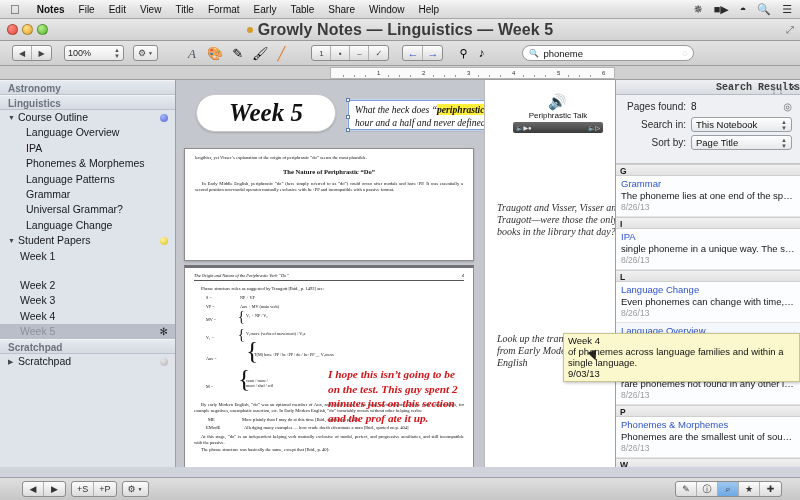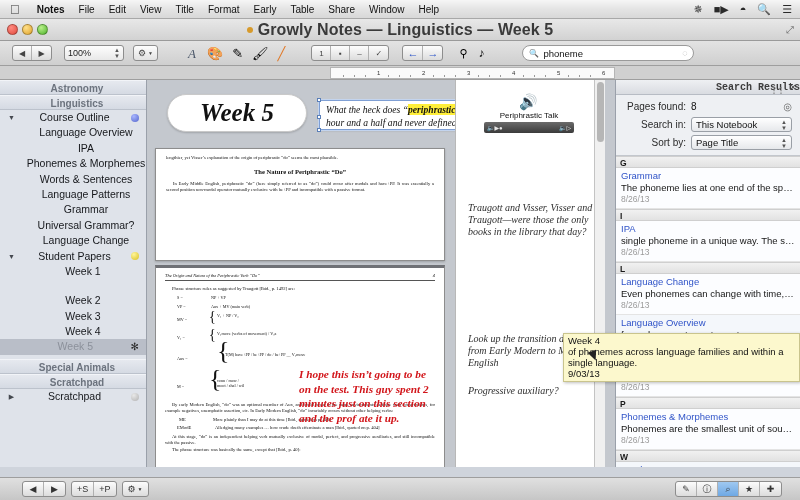--- a/index.html
+++ b/index.html
@@ -92,22 +92,22 @@
     font-size: 6px; color: #333;
   }
   .ruler .tickmark { position: absolute; top: 2px; font-size: 6px; }
   .ruler .minor { position: absolute; top: 7px; width: 1px; height: 2px; background: #9a9a9a; }
 
   
   .body { position: relative; height: 399px; display: flex; }
 
   
   .sidebar {
-    width: 147px; background: #dfe3ea; border-right: 1px solid #9aa0aa;
-    overflow: hidden; font-size: 10.5px; color: #16181c; text-align: center;
+    width: 176px; background: #dfe3ea; border-right: 1px solid #9aa0aa;
+    overflow: hidden; font-size: 10.5px; color: #16181c;
   }
   .sb-header {
     height: 15px; line-height: 15px; padding-left: 8px;
     background: linear-gradient(to bottom,#e6e9ef,#d5dae3);
     border-bottom: 1px solid #bcc2cc; border-top: 1px solid #f2f4f8;
     font-size: 10px; color: #6c737e; font-weight: bold;
   }
   .sb-row {
     position: relative; height: 15.4px; line-height: 15.4px;
     padding-left: 8px; white-space: nowrap; display: flex; align-items: center;
@@ -420,23 +420,20 @@
         <div class="sb-row indent-1">
           <span class="sb-label">Language Overview</span>
         </div>
         <div class="sb-row indent-1">
           <span class="sb-label">IPA</span>
         </div>
         <div class="sb-row indent-1">
           <span class="sb-label">Phonemes &amp; Morphemes</span>
         </div>
         <div class="sb-row indent-1">
-          <span class="sb-label">Words &amp; Sentences</span>
-        </div>
-        <div class="sb-row indent-1">
           <span class="sb-label">Language Patterns</span>
         </div>
         <div class="sb-row indent-1">
           <span class="sb-label">Grammar</span>
         </div>
         <div class="sb-row indent-1">
           <span class="sb-label">Universal Grammar?</span>
         </div>
         <div class="sb-row indent-1">
           <span class="sb-label">Language Change</span>
@@ -457,21 +454,20 @@
           <span class="sb-label">Week 3</span>
         </div>
         <div class="sb-row indent-0b" style="padding-left:20px;">
           <span class="sb-label">Week 4</span>
         </div>
         <div class="sb-row indent-0b selected" style="padding-left:20px;">
           <span class="sb-label">Week 5</span>
           <span class="sb-star">✻</span>
         </div>
 
-        <div class="sb-header" style="margin-top:4px;">Special Animals</div>
         <div class="sb-header">Scratchpad</div>
         <div class="sb-row">
           <span class="disc closed"></span>
           <span class="sb-label">Scratchpad</span>
           <span class="sb-dot dot-gray"></span>
         </div>
       </div>
 
       <div class="canvas">
 
@@ -552,21 +548,20 @@
               <span>▶</span>
               <span>●</span>
               <span style="flex:1;"></span>
               <span>🔈</span>
               <span>▷</span>
             </div>
           </div>
 
           <div class="ital-note" style="left:12px;top:122px;width:126px;">Traugott and Visser, Visser and Traugott—were those the only books in the library that day?</div>
           <div class="ital-note" style="left:12px;top:253px;width:126px;">Look up the transition date from Early Modern to Modern English</div>
-          <div class="ital-note" style="left:12px;top:305px;width:126px;">Progressive auxiliary?</div>
 
           <div class="vscroll">
             <div class="vthumb"></div>
           </div>
         </div>
       </div>
 
       <div class="results">
         <div class="res-title">
           <span>Search Results</span>
@@ -580,21 +575,21 @@
             <span class="res-val">8</span>
             <span class="target-ico">◎</span>
           </div>
           <div class="res-line">
             <span class="res-lbl">Search in:</span>
             <span class="popup">
               <span>This Notebook</span>
               <span class="arrows">▲<br>▼</span>
             </span>
           </div>
-          <div class="res-line" style="margin-bottom:0;">
+          <div class="res-line" style="margin-bottom:8px;">
             <span class="res-lbl">Sort by:</span>
             <span class="popup">
               <span>Page Title</span>
               <span class="arrows">▲<br>▼</span>
             </span>
           </div>
         </div>
 
         <div class="res-list">
 

